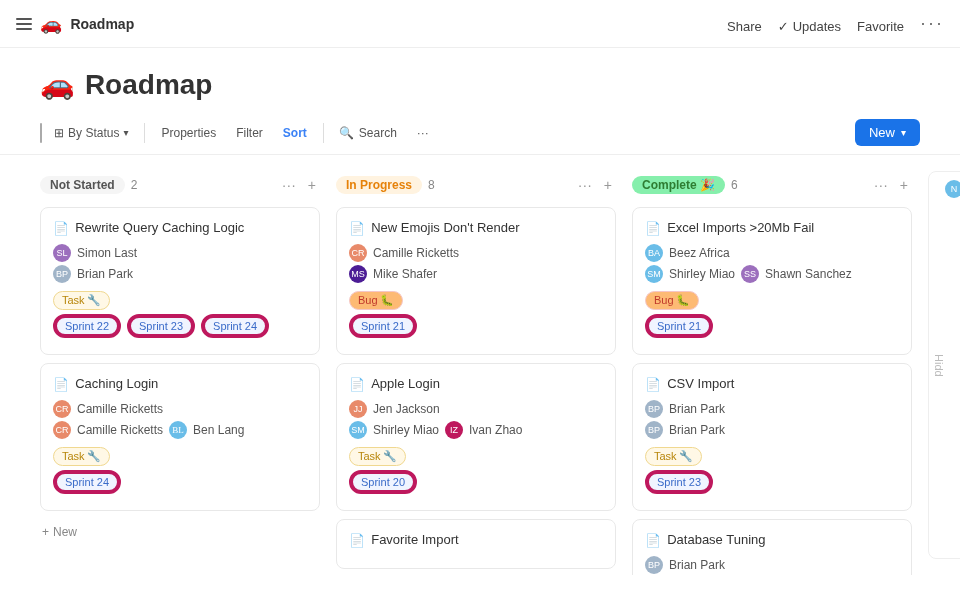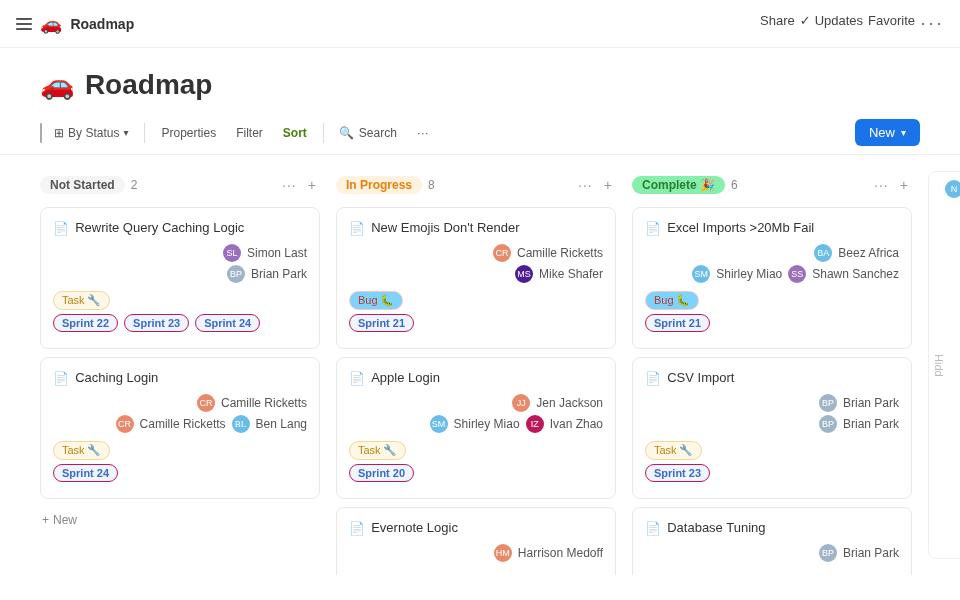--- a/index.html
+++ b/index.html
@@ -4,61 +4,61 @@
   <style>
     * { box-sizing: border-box; margin: 0; padding: 0; }
     body { font-family: -apple-system, BlinkMacSystemFont, 'Segoe UI', sans-serif; background: #fff; width: 960px; height: 600px; overflow: hidden; color: #333; font-size: 13px; }
 
     
     .topnav { display: flex; align-items: center; padding: 0 16px; height: 48px; border-bottom: 1px solid #eee; }
     .topnav-left { display: flex; align-items: center; gap: 8px; flex: 1; }
     .hamburger { display: flex; flex-direction: column; gap: 3px; cursor: pointer; }
     .hamburger span { display: block; width: 16px; height: 2px; background: #555; border-radius: 1px; }
     .topnav-title { font-weight: 600; font-size: 14px; }
-    .topnav-right { display: flex; align-items: flex-start; gap: 5px; }
+    .topnav-right { display: flex; align-items: flex-end; gap: 16px; }
     .topnav-btn { background: none; border: none; cursor: pointer; font-size: 13px; color: #444; display: flex; align-items: center; gap: 4px; }
     .topnav-dots { font-size: 18px; color: #666; cursor: pointer; letter-spacing: 2px; }
 
     
     .page-header { padding: 20px 40px 10px 40px; }
     .page-title { font-size: 28px; font-weight: 700; display: flex; align-items: center; gap: 10px; }
 
     
     .toolbar { display: flex; align-items: center; gap: 4px; padding: 8px 40px; border-bottom: 1px solid #eee; }
     .toolbar-btn { background: none; border: none; cursor: pointer; font-size: 12px; color: #555; padding: 4px 8px; border-radius: 4px; display: flex; align-items: center; gap: 4px; }
     .toolbar-sep { width: 1px; height: 20px; background: #ddd; margin: 0 4px; }
     .toolbar-spacer { flex: 1; }
     .toolbar-new-btn { background: #1a73e8; color: #fff; border: none; border-radius: 6px; padding: 6px 14px; font-size: 13px; font-weight: 500; cursor: pointer; display: flex; align-items: center; gap: 6px; }
-    .sort-btn { color: #4d7c0f; font-weight: 600; }
+    .sort-btn { color: #3b82f6; font-weight: 600; }
     .search-btn { display: flex; align-items: center; gap: 4px; }
 
     
     .board { display: flex; gap: 16px; padding: 16px 40px; overflow-x: auto; height: calc(600px - 180px); }
     .column { min-width: 280px; max-width: 280px; display: flex; flex-direction: column; gap: 8px; }
     .col-header { display: flex; align-items: center; gap: 6px; padding: 4px 0; }
     .col-label { font-size: 12px; font-weight: 600; padding: 2px 10px; border-radius: 12px; }
     .col-label.not-started { background: #f5f5f5; color: #555; }
     .col-label.in-progress { background: #fff3e0; color: #e6820a; }
     .col-label.complete { background: #86efac; color: #2e7d32; }
     .col-count { font-size: 12px; color: #888; }
     .col-actions { margin-left: auto; display: flex; gap: 4px; }
     .col-action-btn { background: none; border: none; cursor: pointer; color: #999; font-size: 14px; padding: 2px 4px; border-radius: 3px; }
 
     
     .card { background: #fff; border: 1px solid #e8e8e8; border-radius: 8px; padding: 12px; cursor: pointer; transition: box-shadow 0.15s; }
     .card-title { font-size: 13px; font-weight: 500; margin-bottom: 8px; display: flex; align-items: flex-start; gap: 6px; }
     .card-icon { color: #888; font-size: 13px; flex-shrink: 0; margin-top: 1px; }
     .card-people { display: flex; flex-direction: column; gap: 3px; margin-bottom: 8px; }
-    .card-person { display: flex; align-items: center; gap: 6px; font-size: 12px; color: #555; justify-content: flex-end; }
+    .card-person { display: flex; align-items: center; gap: 6px; font-size: 12px; color: #555; }
     .avatar { width: 18px; height: 18px; border-radius: 50%; background: #ccc; display: flex; align-items: center; justify-content: center; font-size: 9px; color: #fff; flex-shrink: 0; overflow: hidden; }
     .card-row { display: flex; align-items: center; gap: 6px; flex-wrap: wrap; margin-bottom: 4px; text-align: right; }
     .tag { font-size: 11px; padding: 2px 8px; border-radius: 12px; font-weight: 500; display: inline-flex; align-items: center; gap: 3px; }
     .tag.task { background: #fff8e6; color: #b8860b; border: 1px solid #f0d890; }
-    .tag.bug { background: #7dd3fc; color: #c0392b; border: 1px solid #f5c6c6; }
-    .sprint-tag { font-size: 11px; padding: 2px 8px; border-radius: 12px; background: #f0f4ff; color: #3a6bc9; border: 1px solid #be185d; font-weight: bold; }
+    .tag.bug { background: #fdba74; color: #c0392b; border: 1px solid #f5c6c6; }
+    .sprint-tag { font-size: 11px; padding: 2px 8px; border-radius: 12px; background: #f0f4ff; color: #3a6bc9; border: 4px solid #be185d; }
     .new-card-btn { display: flex; align-items: center; gap: 4px; color: #888; font-size: 12px; background: none; border: none; cursor: pointer; padding: 6px 2px; }
     .hidden-col { min-width: 40px; max-width: 40px; border: 1px solid #eee; border-radius: 8px; padding: 8px 4px; }
     @keyframes blink { 50% { opacity: 0; } }
   </style>
 </head>
 <body>
 
 <div class="topnav">
   <div class="topnav-left">
     <button class="topnav-btn">
@@ -227,27 +227,21 @@
         <div class="card-row">
           <span class="tag task">Task 🔧</span>
         </div>
         <div class="card-row">
           <span class="sprint-tag">Sprint 20</span>
         </div>
       </div>
       <div class="card">
         <div class="card-title">
           <span class="card-icon">📄</span>
-          <span>Evernote Logic</span>
-        </div>
-        <div class="card-people">
-          <div class="card-person">
-            <div class="avatar" style="background: rgb(232, 138, 106);">HM</div>
-            <span>Harrison Medoff</span>
-          </div>
+          <span>Favorite Import</span>
         </div>
       </div>
     </div>
     <div class="column">
       <div class="col-header">
         <span class="col-label complete">Complete 🎉</span>
         <span class="col-count">6</span>
         <div class="col-actions">
           <button class="col-action-btn">···</button>
           <button class="col-action-btn">+</button>

